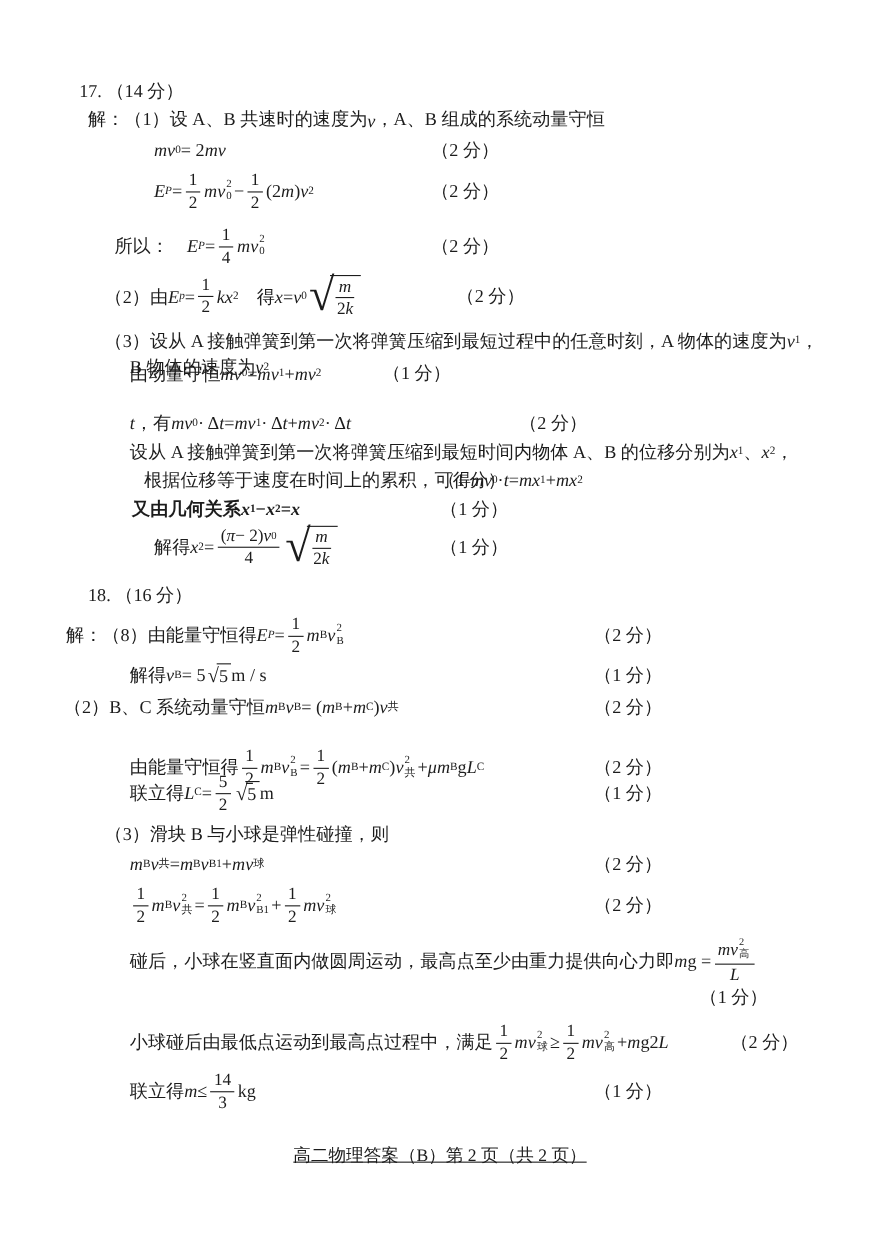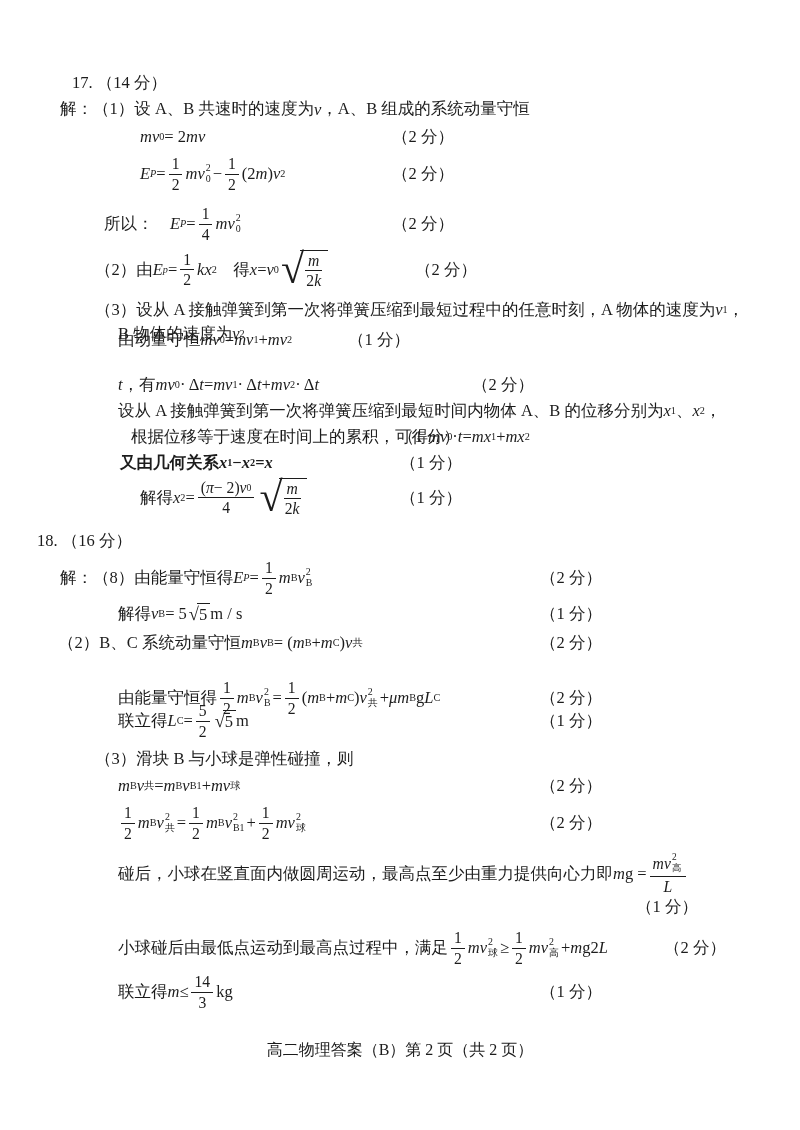--- a/index.html
+++ b/index.html
@@ -32,21 +32,21 @@
 <body>
 
 <div class="page">
   <div id="doc">
       <div class="row" style="top: 70px;">
         <span class="content" style="margin-left: 72px;">
           <span class="rm">17. （14 分）</span>
         </span>
       </div>
       <div class="row" style="top: 96px;">
-        <span class="content" style="margin-left: 60px; align-items: flex-end;">
+        <span class="content" style="margin-left: 80px; align-items: flex-end;">
           <span class="rm">解：（1）设 A、B 共速时的速度为 </span>
           <span class="it">v</span>
           <span class="rm">，A、B 组成的系统动量守恒</span>
         </span>
       </div>
       <div class="row" style="top: 124px;">
         <span class="content" style="margin-left: 140px;">
           <span class="it">m</span>
           <span class="it">v</span>
           <sub class="rm">0</sub>
@@ -281,21 +281,21 @@
                   <span class="rm">2</span>
                   <span class="it">k</span>
                 </span>
               </span>
             </span>
           </span>
         </span>
         <span class="score" style="left: 400px;">（1 分）</span>
       </div>
       <div class="row" style="top: 528px;">
-        <span class="content" style="margin-left: 37px;">
+        <span class="content" style="margin-left: 80px;">
           <span class="rm">18. （16 分）</span>
         </span>
       </div>
       <div class="row tall" style="top: 554px;">
         <span class="content" style="margin-left: 60px;">
           <span class="rm">解：（8）由能量守恒得 </span>
           <span class="it">E</span>
           <sub class="it">P</sub>
           <span class="rm"> = </span>
           <span class="frac">
@@ -571,14 +571,14 @@
             </span>
             <span class="den">
               <span class="rm">3</span>
             </span>
           </span>
           <span class="rm">kg</span>
         </span>
         <span class="score" style="left: 540px;">（1 分）</span>
       </div>
     </div>
-  <div class="footer" style="top: 1040px;">高二物理答案（B）第 2 页（共 2 页）</div>
+  <div class="footer" style="top: 1040px; text-decoration: underline;">高二物理答案（B）第 2 页（共 2 页）</div>
 </div>
 
 </body></html>

